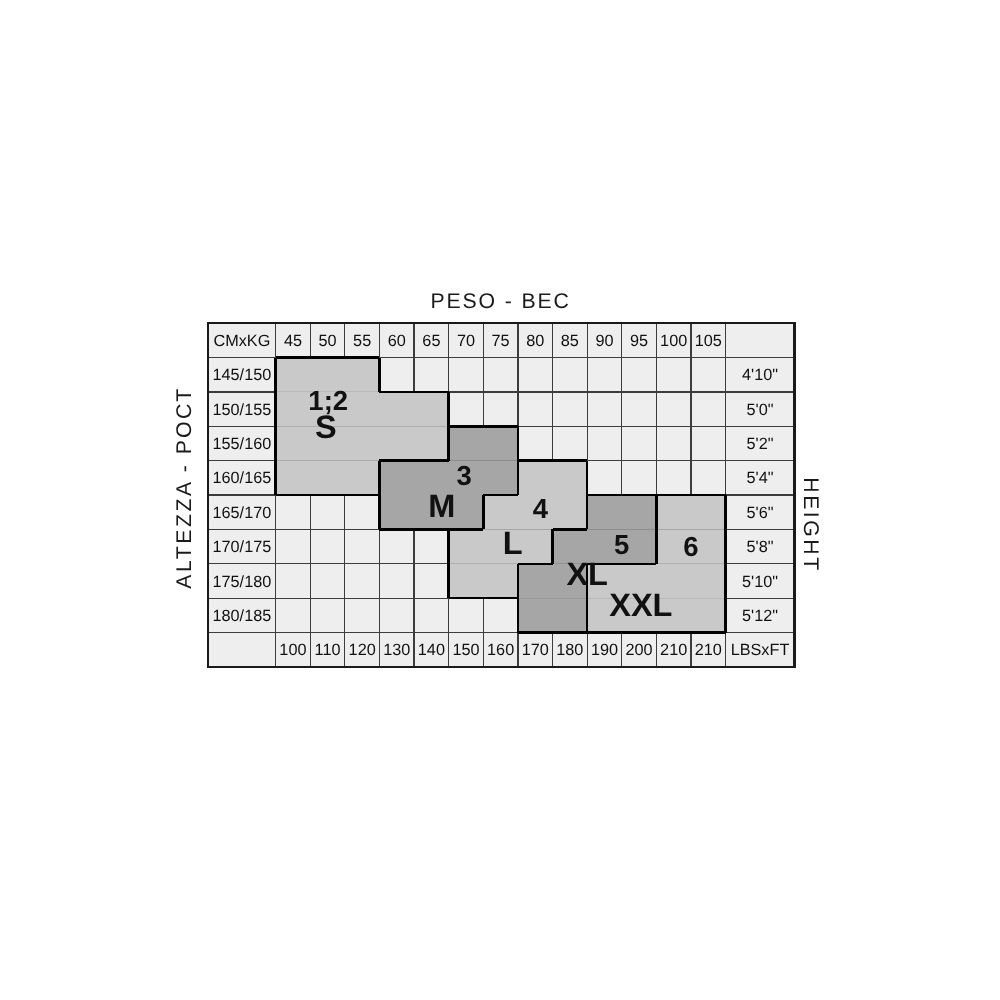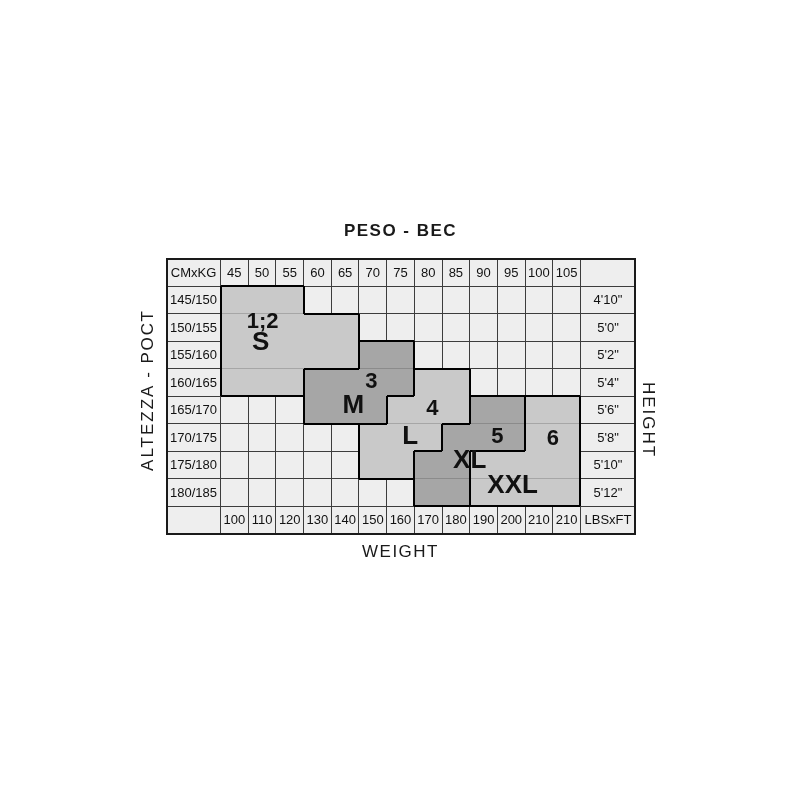--- a/index.html
+++ b/index.html
@@ -1,36 +1,35 @@
 <!DOCTYPE html>
 <html><head>
 <meta charset="utf-8">
 <style>
   html,body{margin:0;padding:0;background:#ffffff;}
   .canvas{position:relative;width:800px;height:800px;background:#ffffff;overflow:hidden;
           font-family:"Liberation Sans",sans-serif;color:#1a1a1a;}
   .axis-title{position:absolute;font-size:17px;letter-spacing:1.5px;color:#1a1a1a;
               text-align:center;white-space:nowrap;}
-  .axis-title.top{left:166px;top:221px;width:469px;height:20px;font-weight:bold;}
+  .axis-title.top{left:166px;top:231px;width:469px;height:20px;}
   .axis-title.bottom{left:166px;top:542px;width:469px;height:20px;}
   .axis-title.side{width:170px;height:20px;letter-spacing:2px;}
   .axis-title.left{left:63px;top:380px;transform:rotate(-90deg);}
   .axis-title.right{left:563px;top:410px;transform:rotate(90deg);}
   #chart-svg{position:absolute;left:164px;top:256px;}
   #chart-svg text{fill:#111111;}
   #chart-svg .cell{font:13px "Liberation Sans",sans-serif;}
   #chart-svg .rl-num{font:bold 22px "Liberation Sans",sans-serif;}
   #chart-svg .rl-code{font:bold 26px "Liberation Sans",sans-serif;}
 </style>
 </head>
 <body>
 
 <div class="canvas">
   <div class="axis-title top">PESO - ВЕС</div>
-  <div class="axis-title bottom">WEIGHT</div>
   <div class="axis-title side left">ALTEZZA - РОСТ</div>
   <div class="axis-title side right">HEIGHT</div>
   <svg id="chart-svg" width="474" height="280" viewBox="0 0 474 280">
       <rect x="2.5" y="2.5" width="468.996" height="275" fill="#eeeeee"></rect>
       <path d="M2.5 2.5V277.5M56.5 2.5V277.5M84.19200000000001 2.5V277.5M111.884 2.5V277.5M139.576 2.5V277.5M167.268 2.5V277.5M194.96 2.5V277.5M222.652 2.5V277.5M250.344 2.5V277.5M278.036 2.5V277.5M305.728 2.5V277.5M333.42 2.5V277.5M361.112 2.5V277.5M388.804 2.5V277.5M416.496 2.5V277.5M471.496 2.5V277.5M2.5 2.5H471.496M2.5 30H471.496M2.5 57.5H471.496M2.5 85H471.496M2.5 112.5H471.496M2.5 140H471.496M2.5 167.5H471.496M2.5 195H471.496M2.5 222.5H471.496M2.5 250H471.496M2.5 277.5H471.496" stroke="#3c3c3c" stroke-width="1" fill="none" shape-rendering="crispEdges"></path>
       <g>
         <rect x="56.5" y="30" width="83.076" height="27.5" fill="#c9c9c9"></rect>
         <rect x="56.5" y="57.5" width="138.46" height="27.5" fill="#c9c9c9"></rect>
         <rect x="56.5" y="85" width="138.46" height="27.5" fill="#c9c9c9"></rect>
         <rect x="56.5" y="112.5" width="83.076" height="27.5" fill="#c9c9c9"></rect>

